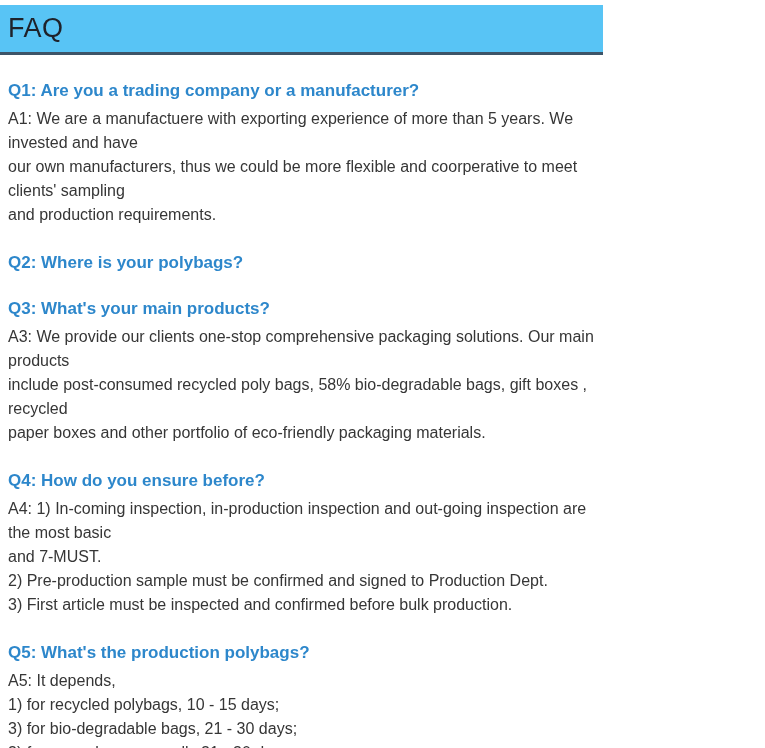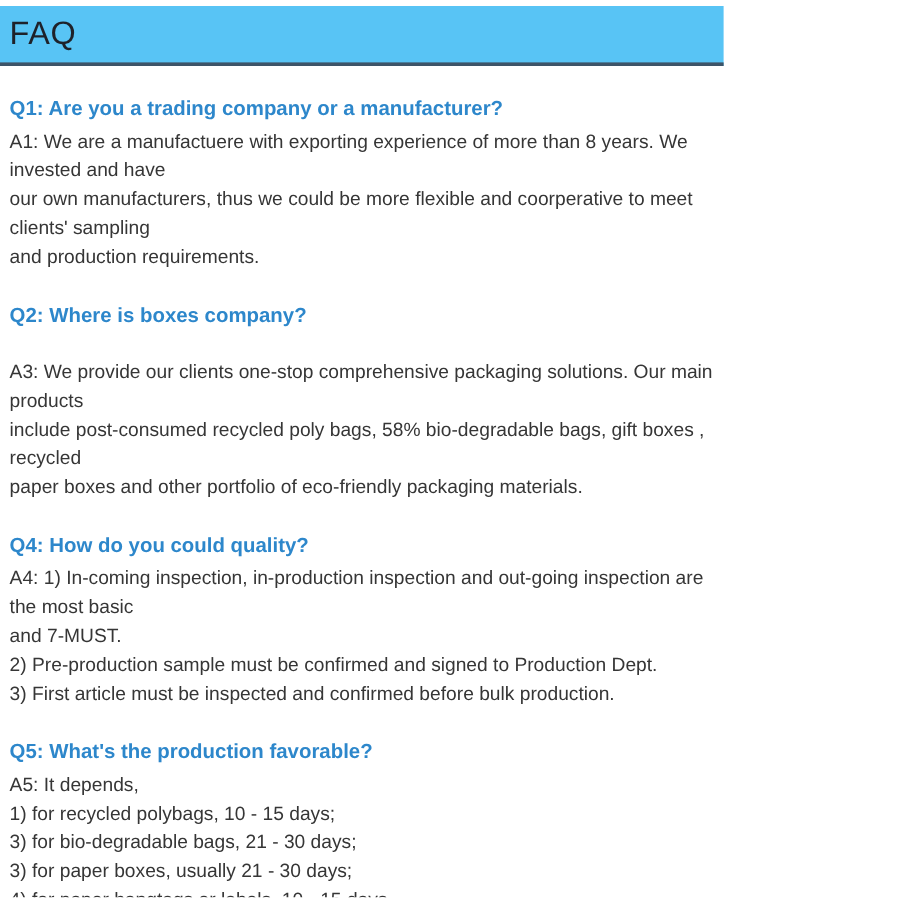--- a/index.html
+++ b/index.html
@@ -61,45 +61,46 @@
 <div class="page">
 
   <div class="faq-header">
     <span class="title">FAQ</span>
   </div>
 
   <div class="faq-content">
 
     <section class="faq-item first">
       <h3 class="question">Q1: Are you a trading company or a manufacturer?</h3>
-      <p class="answer">A1: We are a manufactuere with exporting experience of more than 8 years. We invested and have
+      <p class="answer">A1: We are a manufactuere with exporting experience of more than 5 years. We invested and have
 our own manufacturers, thus we could be more flexible and coorperative to meet clients' sampling
 and production requirements.</p>
     </section>
 
     <section class="faq-item">
-      <h3 class="question">Q2: Where is boxes company?</h3>
+      <h3 class="question">Q2: Where is your polybags?</h3>
     </section>
 
     <section class="faq-item">
+      <h3 class="question">Q3: What's your main products?</h3>
       <p class="answer">A3: We provide our clients one-stop comprehensive packaging solutions. Our main products
 include post-consumed recycled poly bags, 58% bio-degradable bags, gift boxes , recycled
 paper boxes and other portfolio of eco-friendly packaging materials.</p>
     </section>
 
     <section class="faq-item">
-      <h3 class="question">Q4: How do you could quality?</h3>
+      <h3 class="question">Q4: How do you ensure before?</h3>
       <p class="answer">A4: 1) In-coming inspection, in-production inspection and out-going inspection are the most basic
 and 7-MUST.
 2) Pre-production sample must be confirmed and signed to Production Dept.
 3) First article must be inspected and confirmed before bulk production.</p>
     </section>
 
     <section class="faq-item">
-      <h3 class="question">Q5: What's the production favorable?</h3>
+      <h3 class="question">Q5: What's the production polybags?</h3>
       <p class="answer">A5: It depends,
 1) for recycled polybags, 10 - 15 days;
 3) for bio-degradable bags, 21 - 30 days;
 3) for paper boxes, usually 21 - 30 days;
 4) for paper hangtags or labels, 10 - 15 days.</p>
     </section>
 
   </div>
 </div>
 

